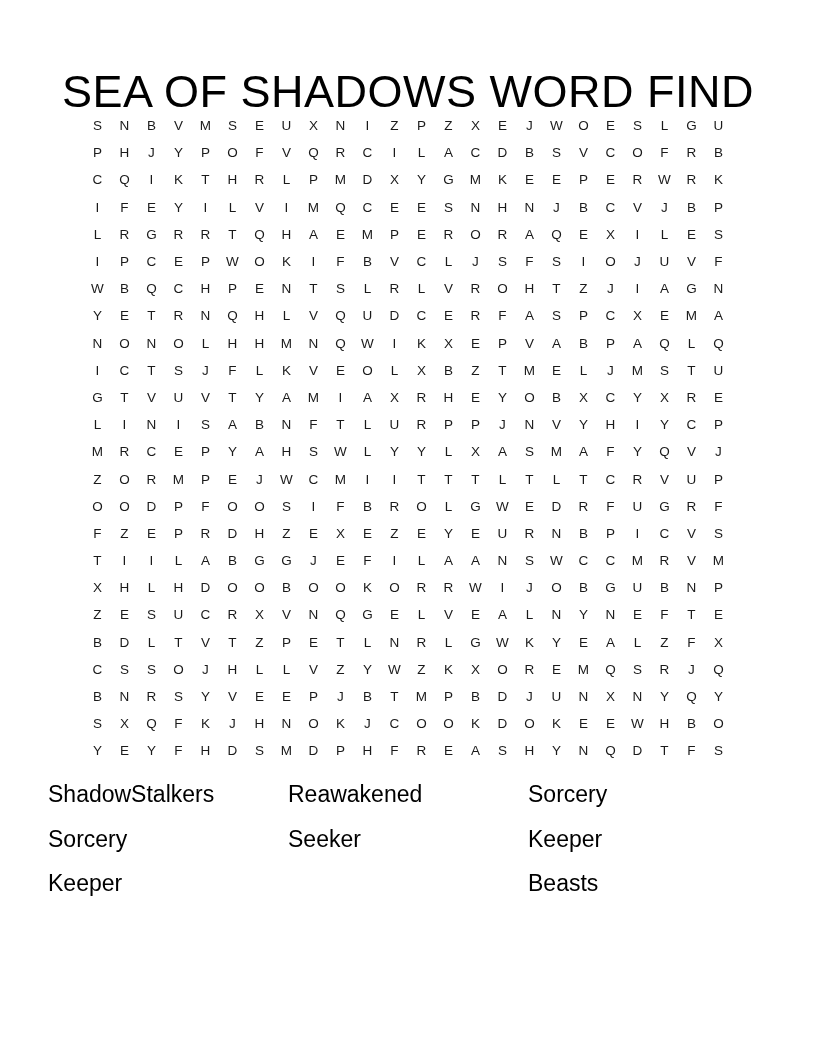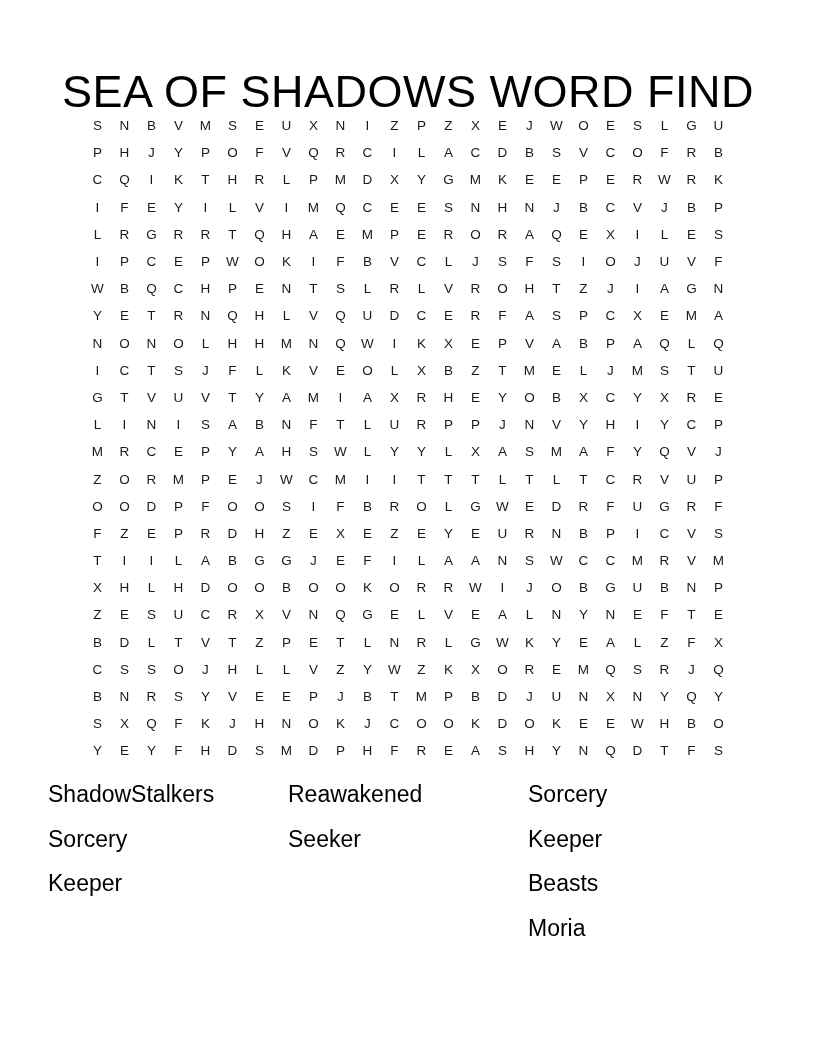--- a/index.html
+++ b/index.html
@@ -725,17 +725,16 @@
         <div class="word">Keeper</div>
       </div>
       <div class="word-col">
         <div class="word">Reawakened</div>
         <div class="word">Seeker</div>
       </div>
       <div class="word-col">
         <div class="word">Sorcery</div>
         <div class="word">Keeper</div>
         <div class="word">Beasts</div>
-        <div class="word">Moria</div>
       </div>
     </div>
 
 </div>
 
 </body></html>

